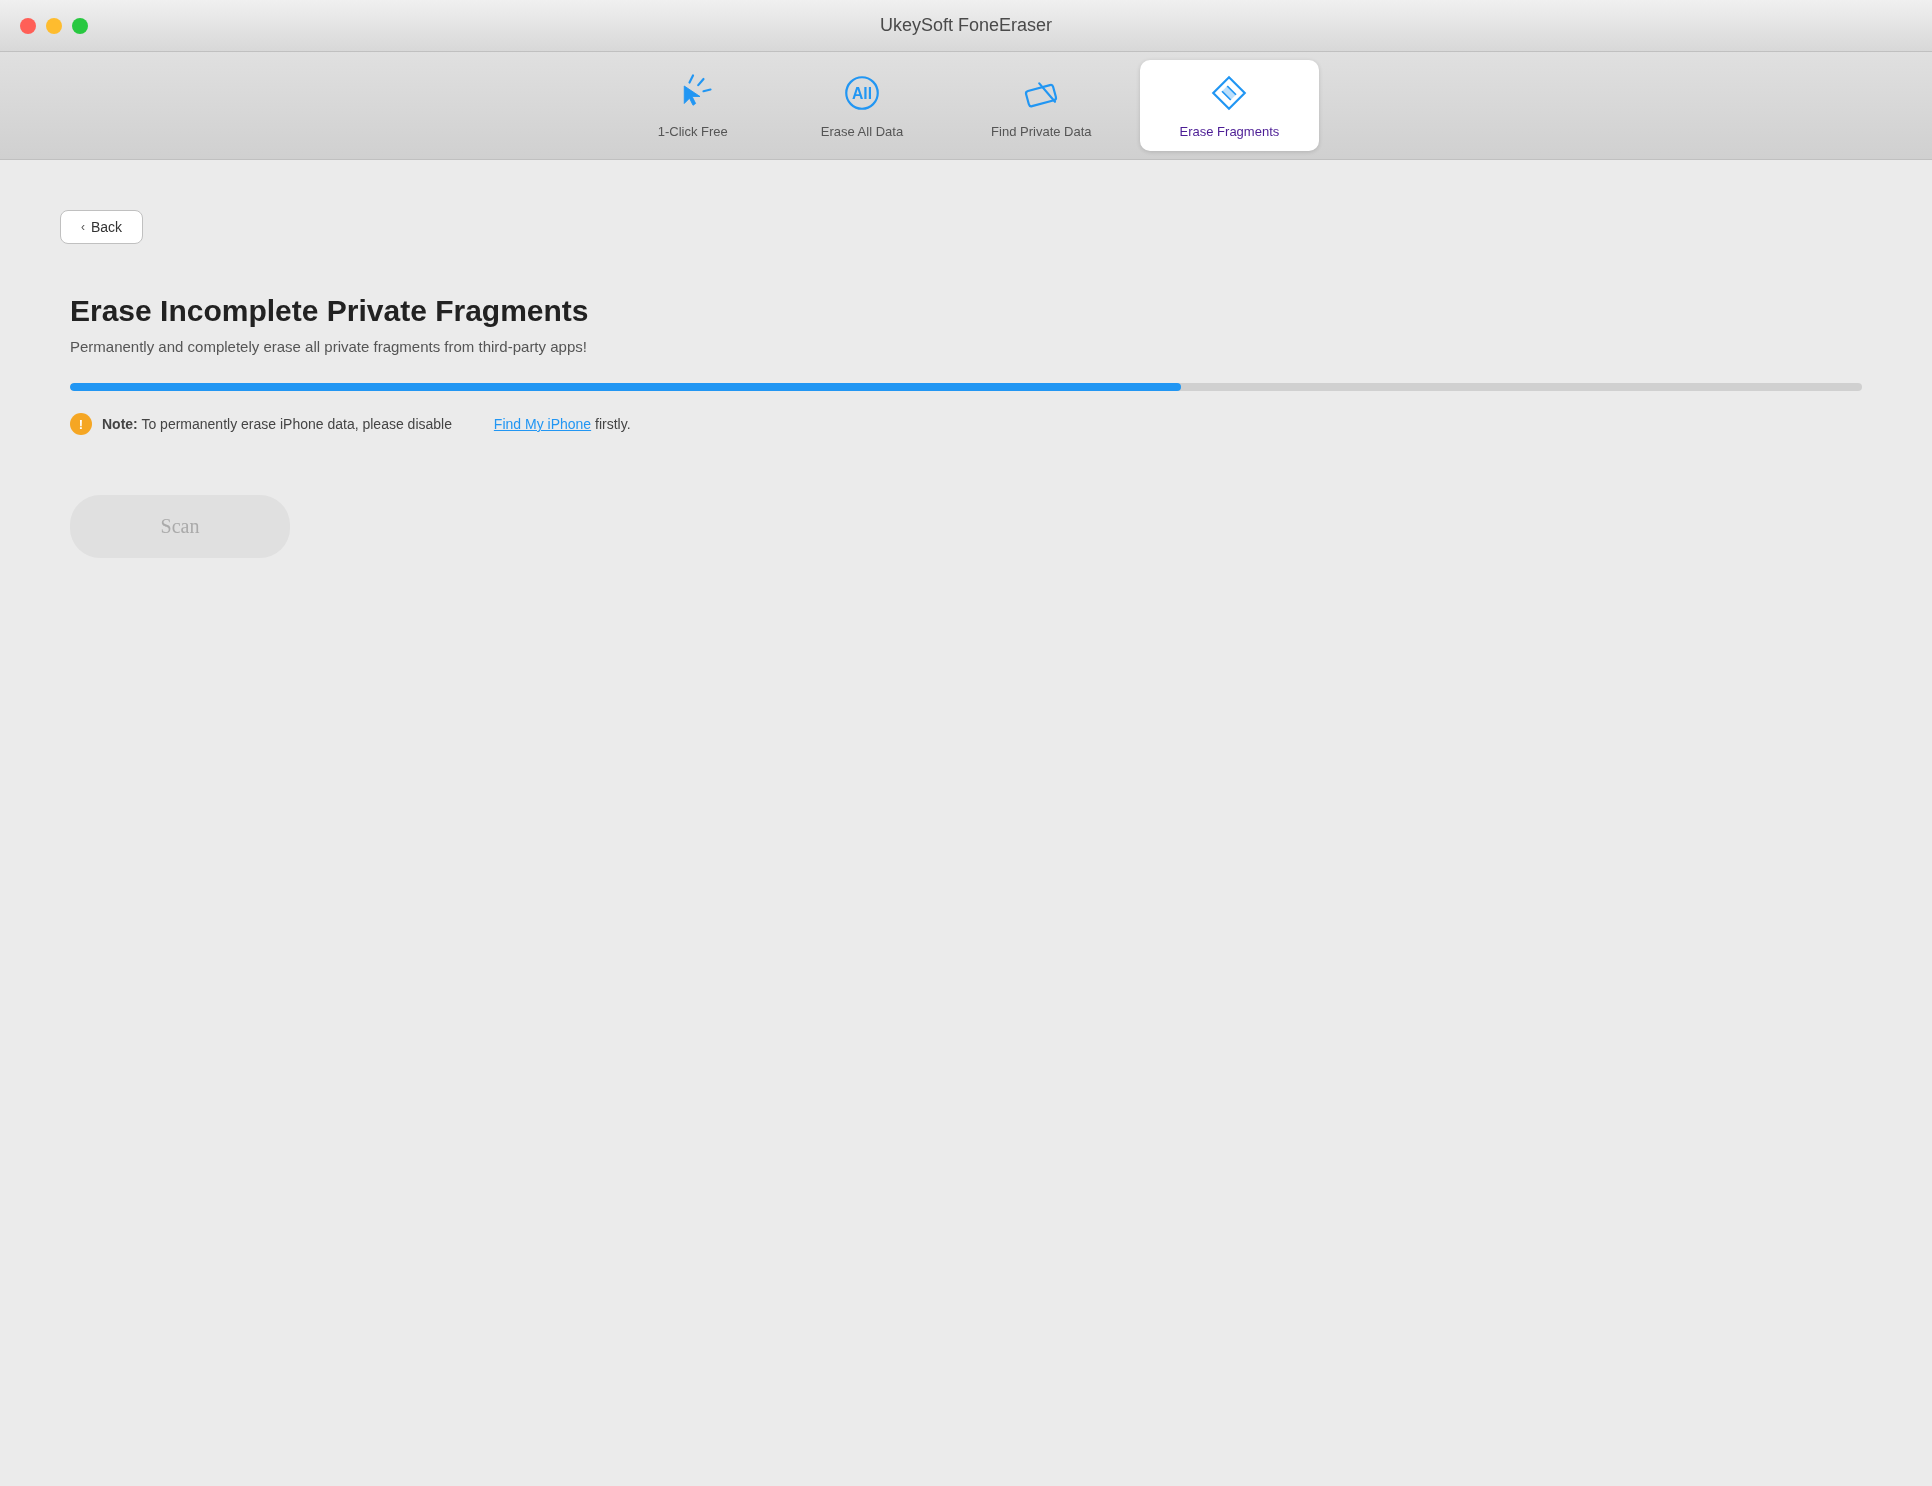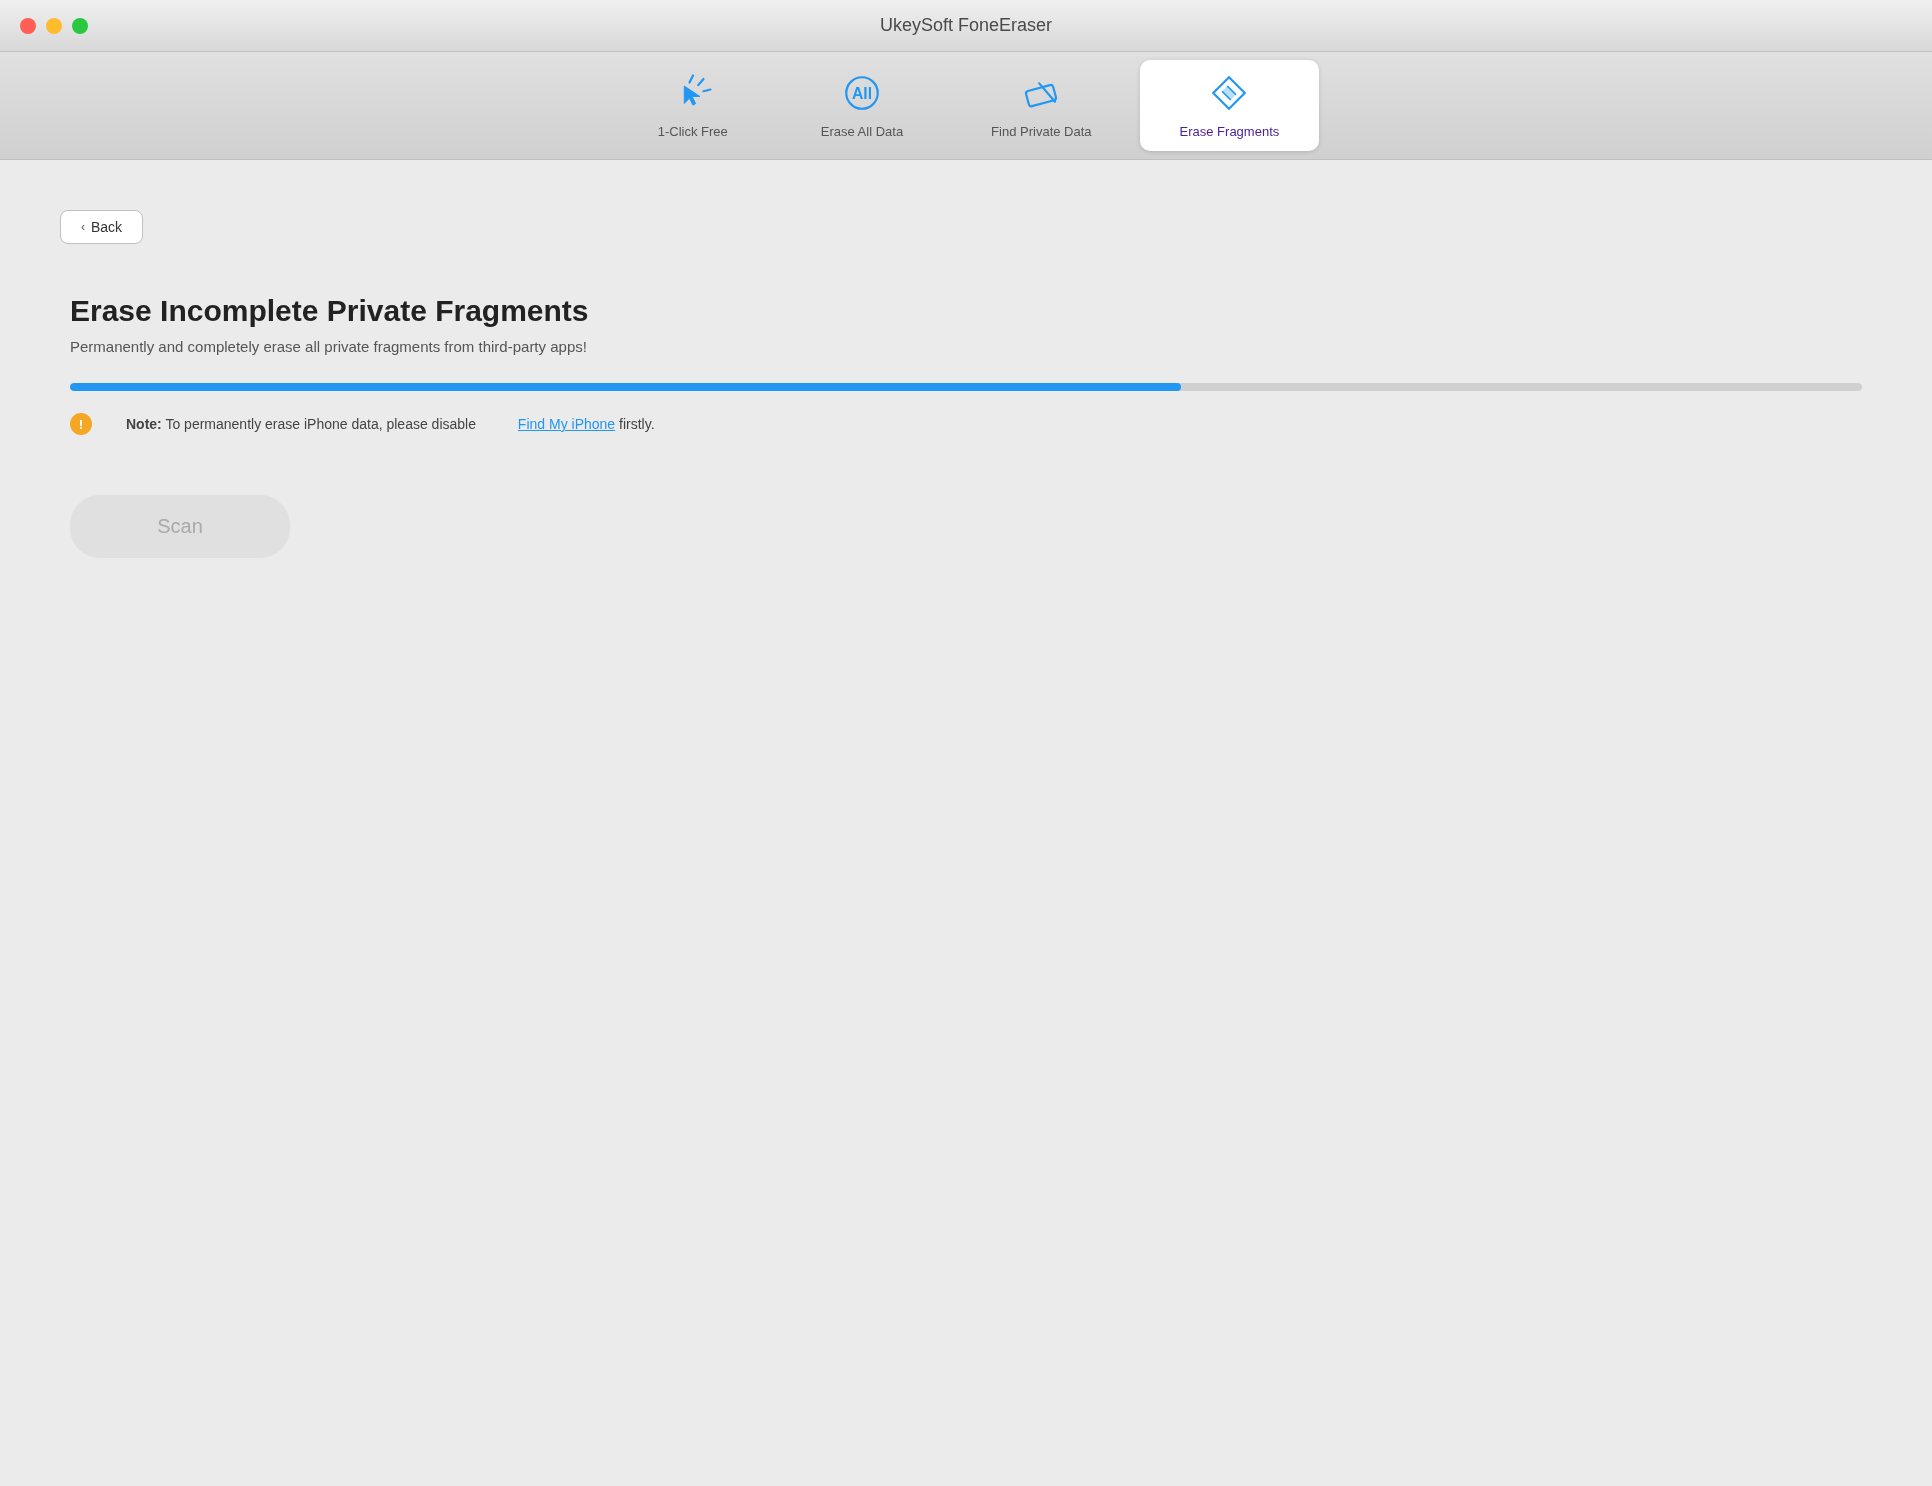--- a/index.html
+++ b/index.html
@@ -180,21 +180,20 @@
       align-items: center;
       justify-content: center;
       color: white;
       font-weight: bold;
       font-size: 13px;
       flex-shrink: 0;
     }
 
     .note-text strong {
       font-weight: 600;
-      margin-left: 24px;
     }
 
     .find-my-iphone-link {
       color: #2196F3;
       text-decoration: underline;
       cursor: pointer;
       padding-left: 38px;
     }
 
     
@@ -207,20 +206,21 @@
 
     .scan-button {
       background: #e0e0e0;
       color: #aaa;
       border: none;
       border-radius: 30px;
       padding: 20px 60px;
       font-size: 20px;
       cursor: pointer;
       min-width: 220px;
+      font-family: Liberation Serif, serif;
     }
 
     .stop-button {
       background: #2196F3;
       color: white;
       border: none;
       border-radius: 30px;
       padding: 20px 60px;
       font-size: 20px;
       cursor: pointer;

